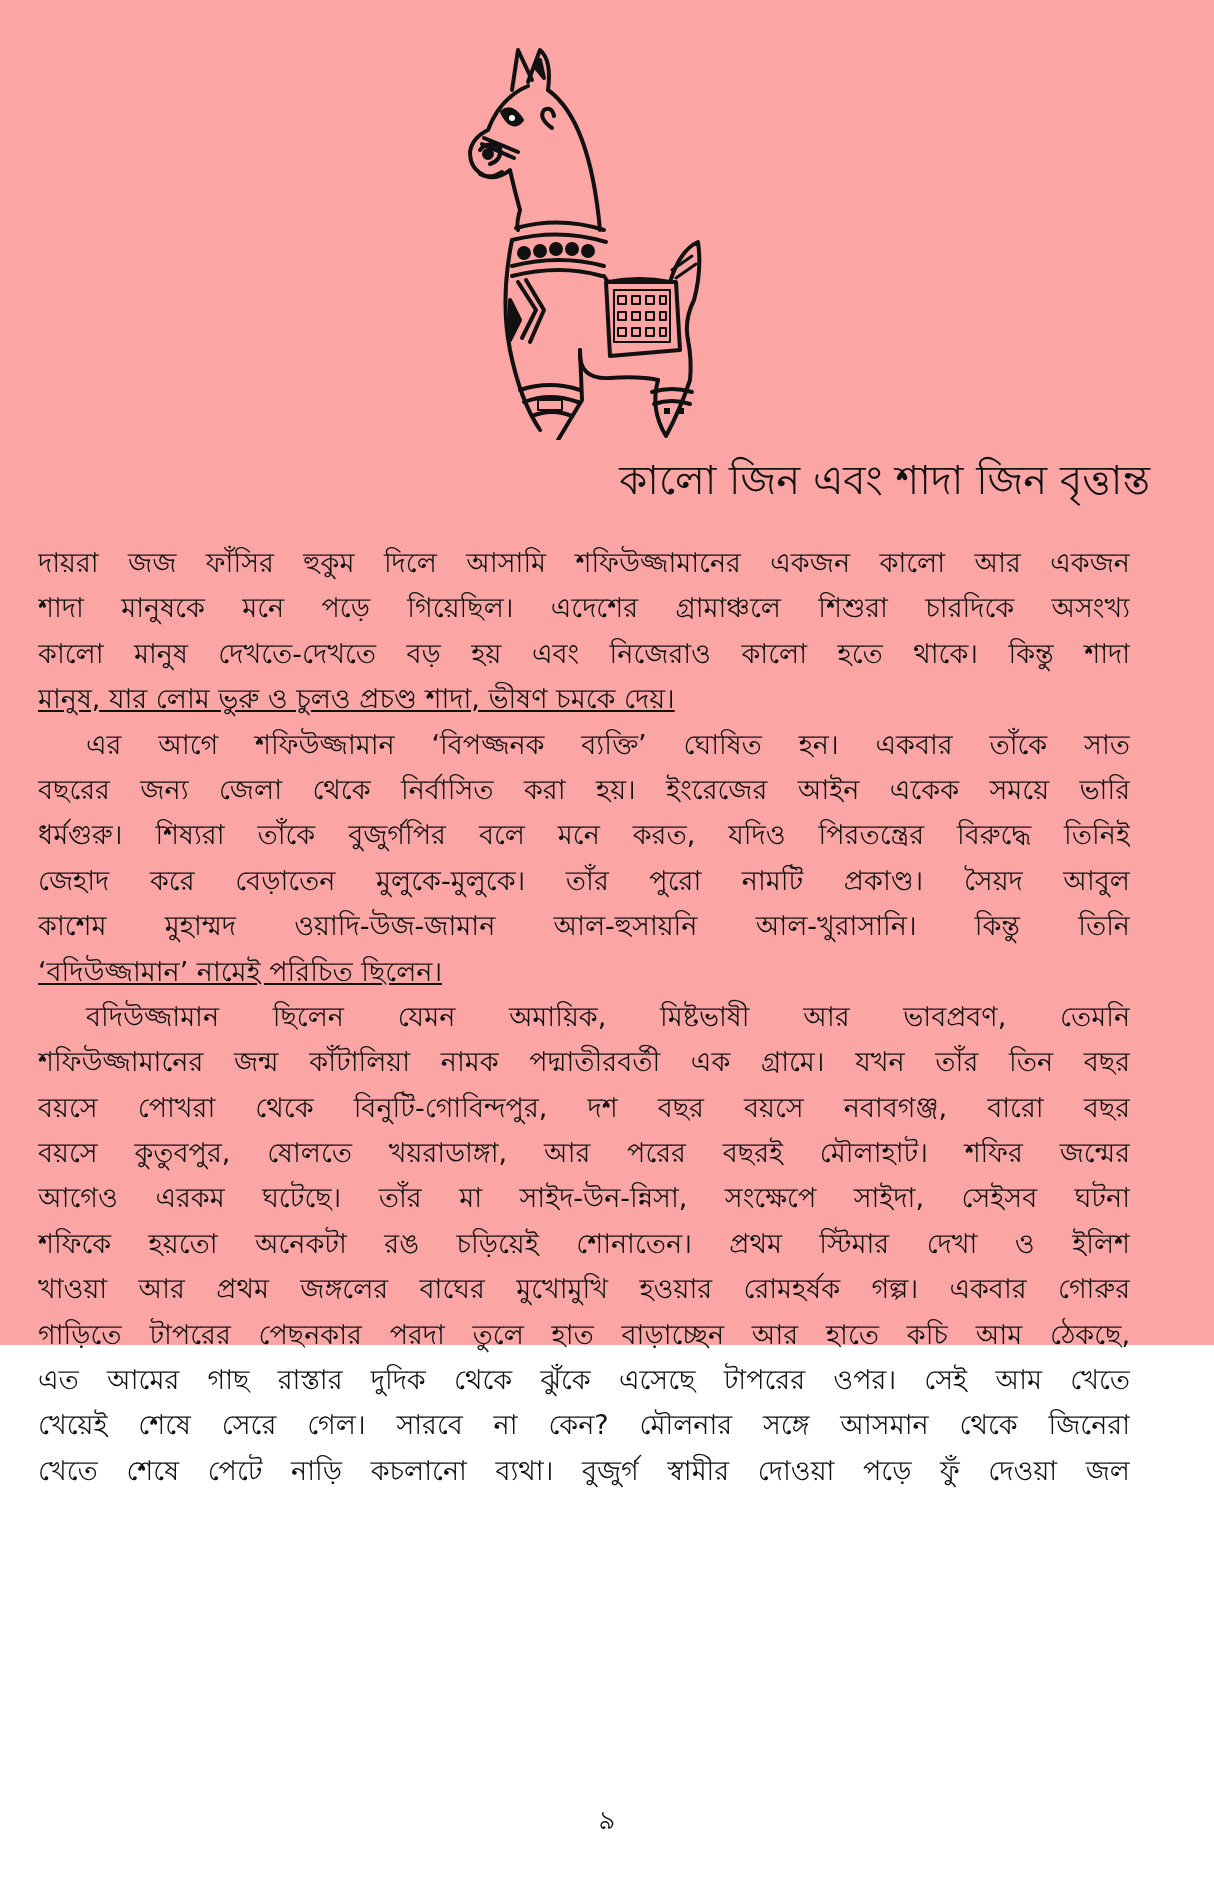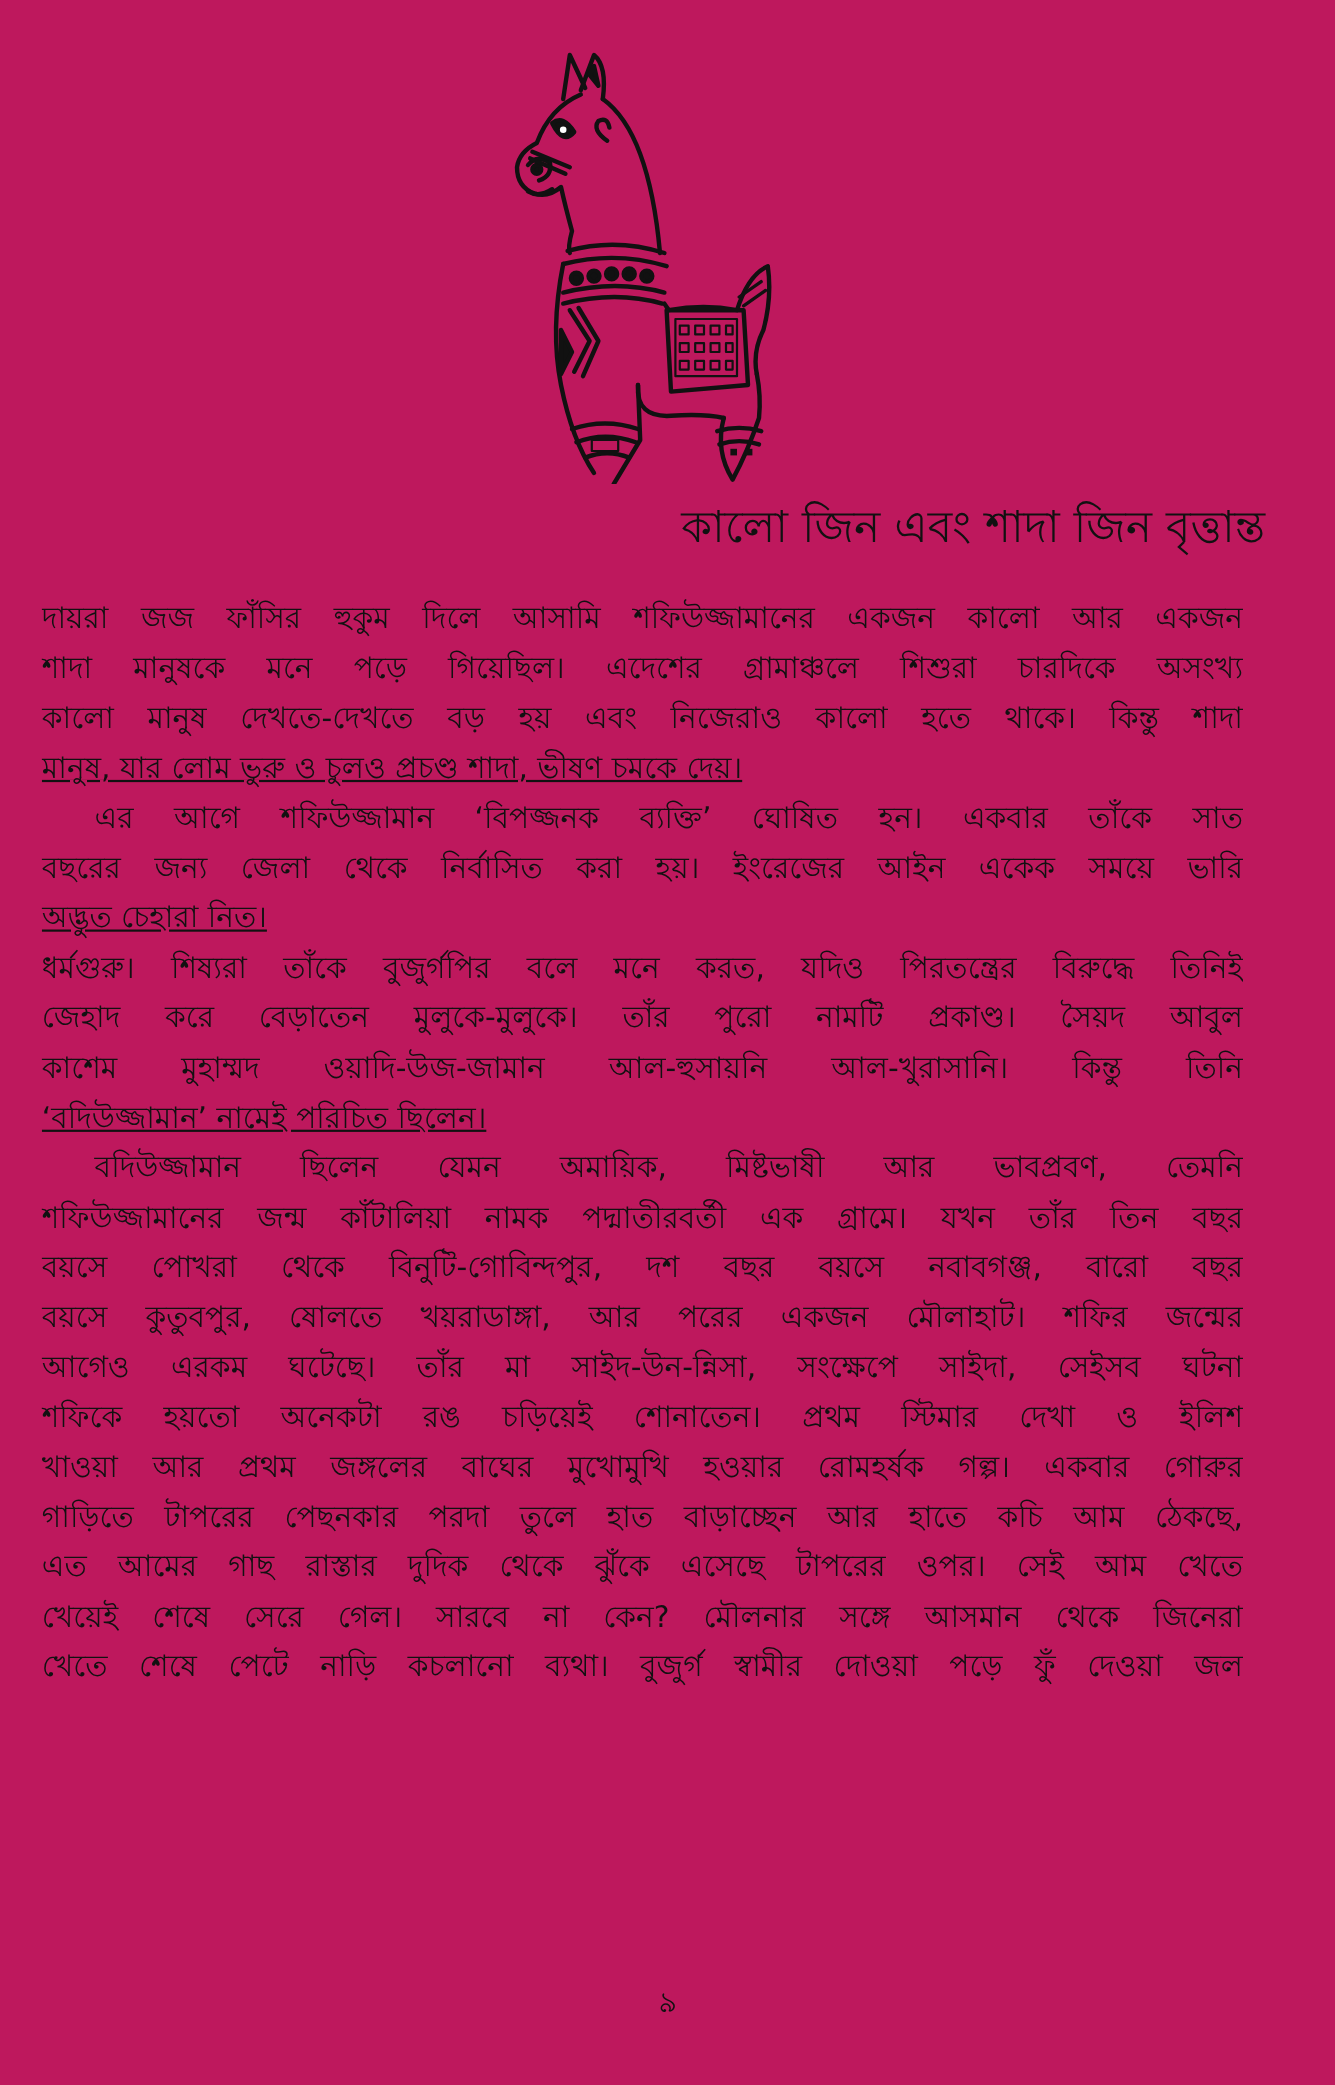--- a/index.html
+++ b/index.html
@@ -12,22 +12,22 @@
       height: 1895px;
       position: relative;
       overflow: hidden;
       font-family: "DejaVu Sans", "Liberation Sans", sans-serif;
       color: #111111;
     }
     .page {
       position: absolute;
       left: 0; top: 0;
       width: 1214px;
-      height: 1895px;
-      background: #be185d;
+      height: 1345px;
+      background: #fca5a5;
     }
     .illustration {
       position: absolute;
       left: 440px;
       top: 20px;
       width: 280px;
       height: 420px;
     }
     .chapter-title {
       position: absolute;
@@ -141,31 +141,30 @@
 
   <div class="body-text">
 
     <div class="line">দায়রা জজ ফাঁসির হুকুম দিলে আসামি শফিউজ্জামানের একজন কালো আর একজন</div>
     <div class="line">শাদা মানুষকে মনে পড়ে গিয়েছিল। এদেশের গ্রামাঞ্চলে শিশুরা চারদিকে অসংখ্য</div>
     <div class="line">কালো মানুষ দেখতে-দেখতে বড় হয় এবং নিজেরাও কালো হতে থাকে। কিন্তু শাদা</div>
     <div class="line last">মানুষ, যার লোম ভুরু ও চুলও প্রচণ্ড শাদা, ভীষণ চমকে দেয়।</div>
 
     <div class="line indent">এর আগে শফিউজ্জামান ‘বিপজ্জনক ব্যক্তি’ ঘোষিত হন। একবার তাঁকে সাত</div>
     <div class="line">বছরের জন্য জেলা থেকে নির্বাসিত করা হয়। ইংরেজের আইন একেক সময়ে ভারি</div>
-    <div class="line last">অদ্ভুত চেহারা নিত।</div>
 
     <div class="line">ধর্মগুরু। শিষ্যরা তাঁকে বুজুর্গপির বলে মনে করত, যদিও পিরতন্ত্রের বিরুদ্ধে তিনিই</div>
     <div class="line">জেহাদ করে বেড়াতেন মুলুকে-মুলুকে। তাঁর পুরো নামটি প্রকাণ্ড। সৈয়দ আবুল</div>
     <div class="line">কাশেম মুহাম্মদ ওয়াদি-উজ-জামান আল-হুসায়নি আল-খুরাসানি। কিন্তু তিনি</div>
     <div class="line last">‘বদিউজ্জামান’ নামেই পরিচিত ছিলেন।</div>
 
     <div class="line indent">বদিউজ্জামান ছিলেন যেমন অমায়িক, মিষ্টভাষী আর ভাবপ্রবণ, তেমনি</div>
     <div class="line">শফিউজ্জামানের জন্ম কাঁটালিয়া নামক পদ্মাতীরবর্তী এক গ্রামে। যখন তাঁর তিন বছর</div>
     <div class="line">বয়সে পোখরা থেকে বিনুটি-গোবিন্দপুর, দশ বছর বয়সে নবাবগঞ্জ, বারো বছর</div>
-    <div class="line">বয়সে কুতুবপুর, ষোলতে খয়রাডাঙ্গা, আর পরের একজন মৌলাহাট। শফির জন্মের</div>
+    <div class="line">বয়সে কুতুবপুর, ষোলতে খয়রাডাঙ্গা, আর পরের বছরই মৌলাহাট। শফির জন্মের</div>
     <div class="line">আগেও এরকম ঘটেছে। তাঁর মা সাইদ-উন-ন্নিসা, সংক্ষেপে সাইদা, সেইসব ঘটনা</div>
     <div class="line">শফিকে হয়তো অনেকটা রঙ চড়িয়েই শোনাতেন। প্রথম স্টিমার দেখা ও ইলিশ</div>
     <div class="line">খাওয়া আর প্রথম জঙ্গলের বাঘের মুখোমুখি হওয়ার রোমহর্ষক গল্প। একবার গোরুর</div>
     <div class="line">গাড়িতে টাপরের পেছনকার পরদা তুলে হাত বাড়াচ্ছেন আর হাতে কচি আম ঠেকছে,</div>
     <div class="line">এত আমের গাছ রাস্তার দুদিক থেকে ঝুঁকে এসেছে টাপরের ওপর। সেই আম খেতে</div>
     <div class="line">খেয়েই শেষে সেরে গেল। সারবে না কেন? মৌলনার সঙ্গে আসমান থেকে জিনেরা</div>
     <div class="line">খেতে শেষে পেটে নাড়ি কচলানো ব্যথা। বুজুর্গ স্বামীর দোওয়া পড়ে ফুঁ দেওয়া জল</div>
   </div>
 
   <div class="page-number">৯</div>

